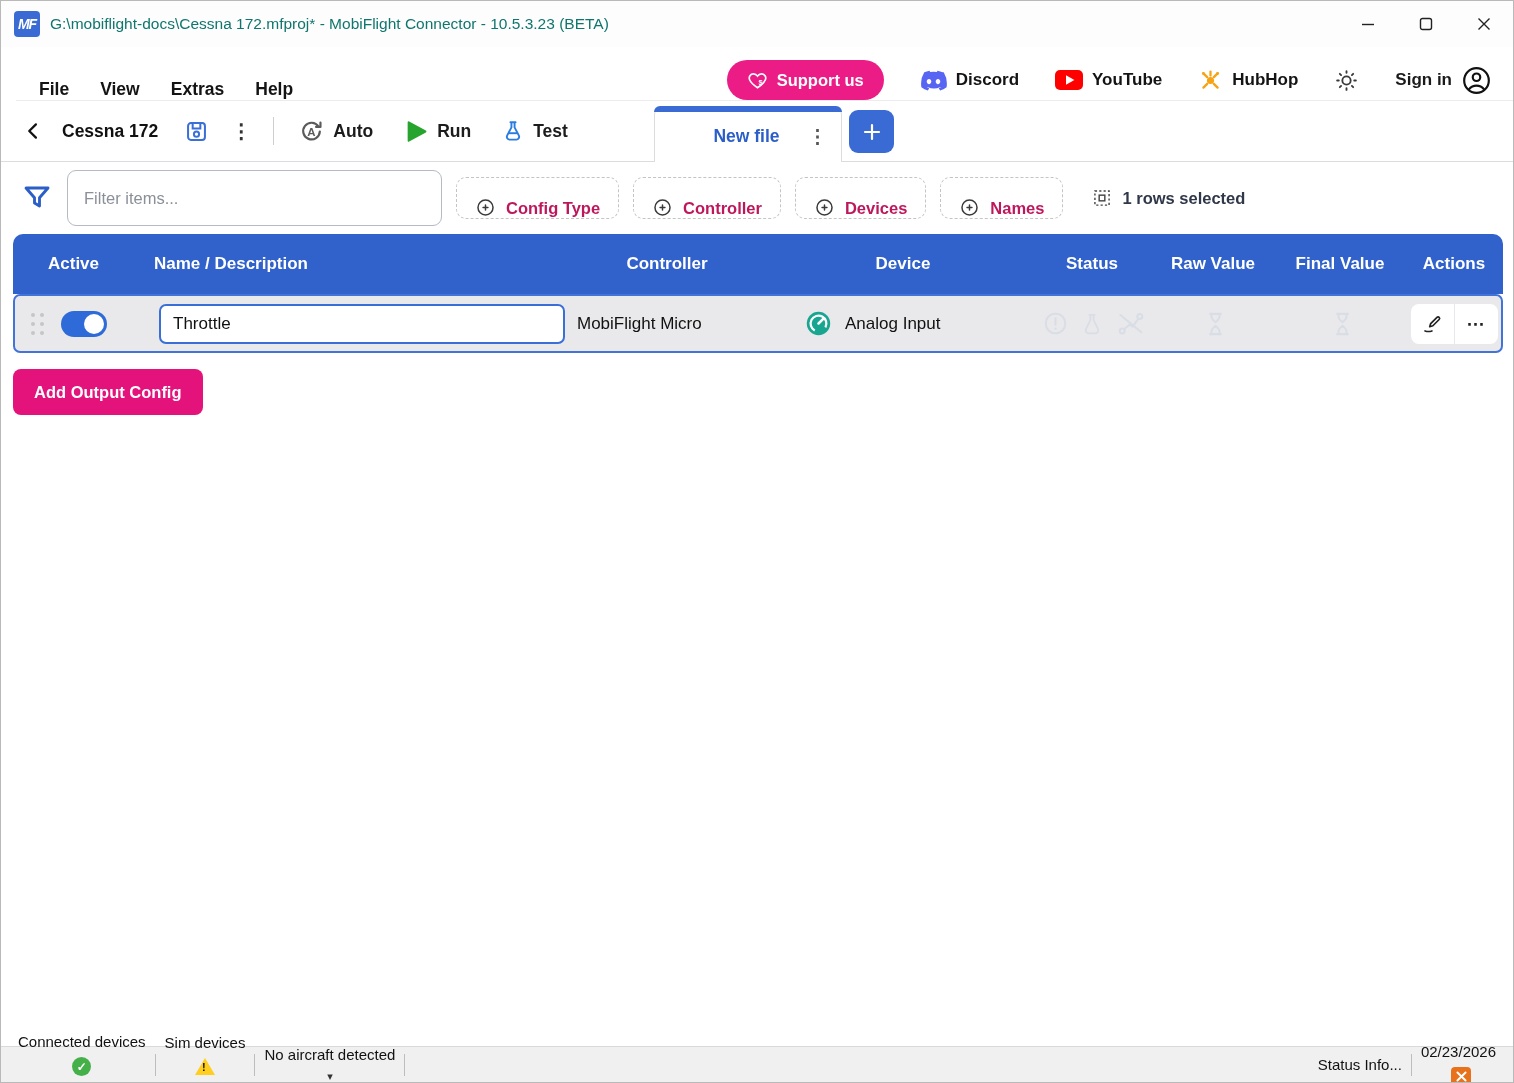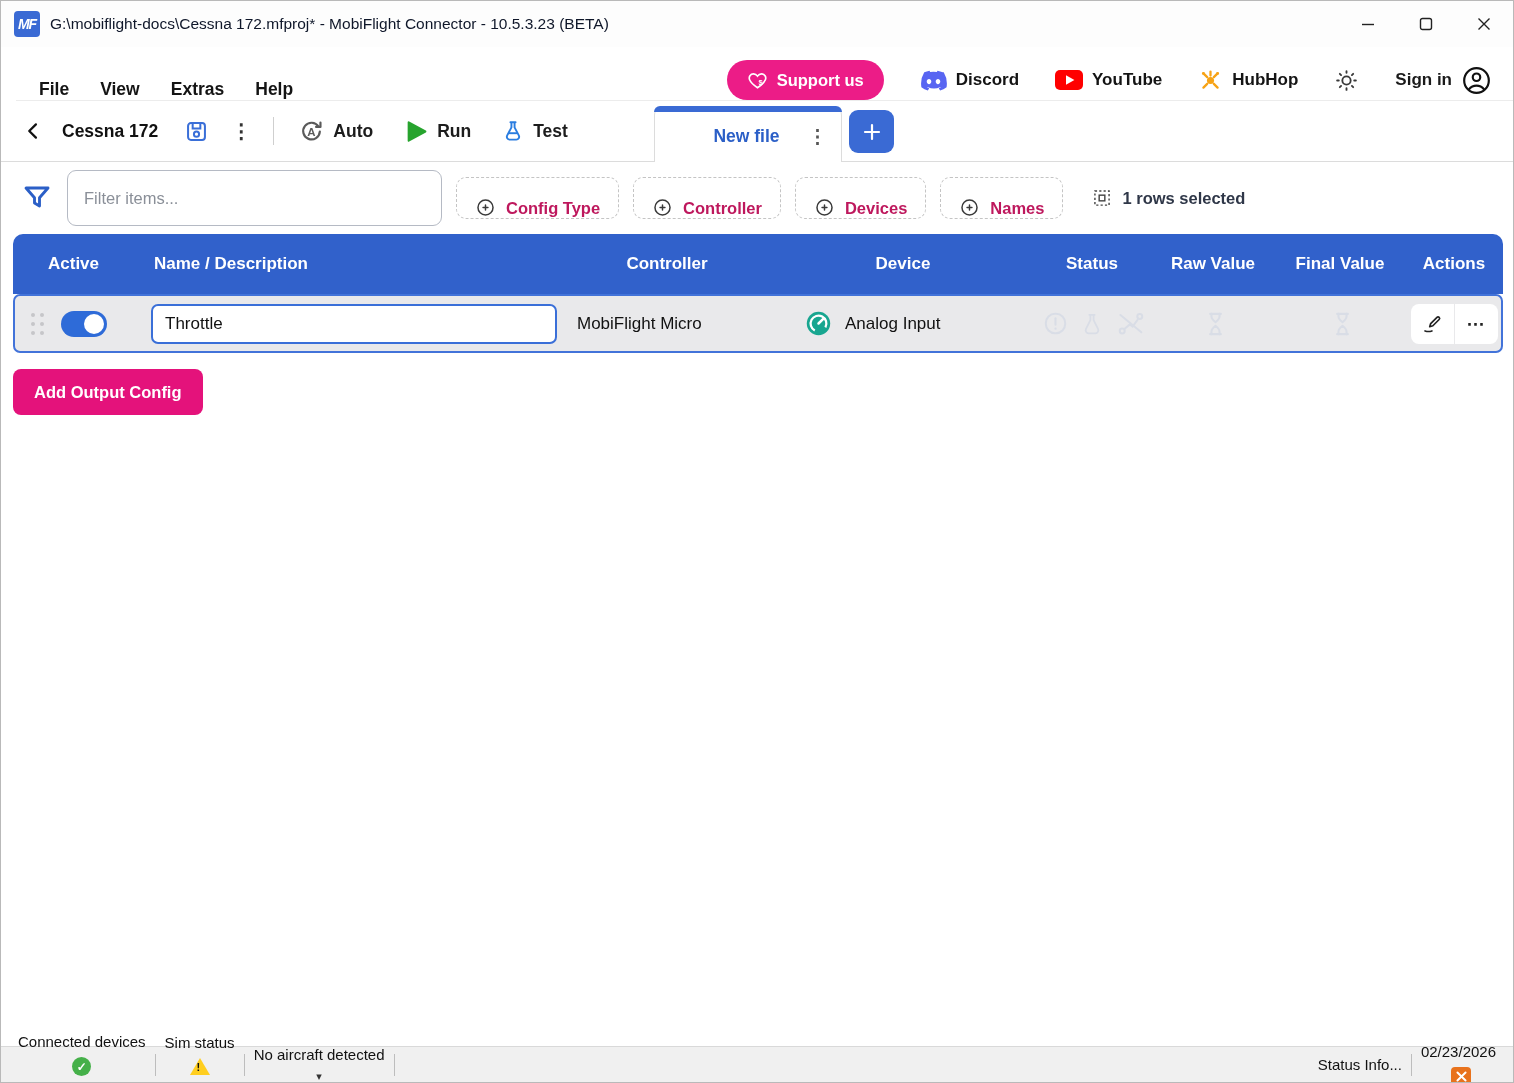--- a/index.html
+++ b/index.html
@@ -8,21 +8,21 @@
     font-family:"Liberation Sans", sans-serif;
     background:#ffffff; color:#1a1a1a;
     position:relative; overflow:hidden;
     border:1px solid #b9b9b9;
   }
   svg { display:block; }
 
   
   .titlebar { position:absolute; top:0; left:0; right:0; height:46px; background:#fdfdfd; display:flex; align-items:center; }
   .app-logo { width:26px; height:26px; margin-left:13px; background:#3a6ad4; border-radius:4px; color:#fff; font-weight:bold; font-style:italic; font-size:14px; display:flex; align-items:center; justify-content:center; letter-spacing:-1px; }
-  .title-text { margin-left:10px; font-size:15.5px; color:#0f172a; }
+  .title-text { margin-left:10px; font-size:15.5px; color:#0f766e; }
   .win-controls { margin-left:auto; display:flex; height:100%; }
   .win-btn { width:58px; height:100%; display:flex; align-items:center; justify-content:center; }
 
   
   .menubar { position:absolute; top:46px; left:15px; right:0; height:54px; background:#fff; display:flex; align-items:flex-end; border-bottom:1px solid #ececec; }
   .menu-items { display:flex; gap:31px; padding-left:23px; }
   .menu-item { font-size:17.5px; font-weight:600; color:#141414; cursor:default; }
   .menu-right { margin-left:auto; display:flex; align-items:center; gap:36px; padding-right:22px; }
   .support-pill { display:flex; align-items:center; gap:9px; background:#ec1c87; color:#fff; height:40px; padding:0 20px; border-radius:21px; font-size:16.5px; font-weight:bold; }
   .ext-link { display:flex; align-items:center; gap:9px; font-size:17px; font-weight:600; color:#141414; }
@@ -55,21 +55,21 @@
   .t-head { display:grid; grid-template-columns:128px 420px 212px 260px 118px 124px 130px 1fr; background:#3161cb; color:#fff; height:60px; border-radius:10px 10px 0 0; align-items:center; font-size:17px; font-weight:bold; }
   .th { text-align:center; }
   .th.left { text-align:left; }
   .th-active { padding-left:35px; } .th-name { padding-left:13px; }
   .t-row { display:grid; grid-template-columns:128px 420px 212px 260px 118px 124px 130px 1fr; background:#e9e9eb; height:59px; align-items:center; border:2px solid #4273d9; border-radius:7px; }
   .cell-active { display:flex; align-items:center; gap:17px; padding-left:16px; }
   .drag-dots { display:grid; grid-template-columns:4px 4px; grid-auto-rows:4px; gap:5px; }
   .drag-dots i { background:#c6c6c9; border-radius:50%; }
   .toggle { width:46px; height:26px; background:#2e6bd8; border-radius:13px; position:relative; }
   .toggle::after { content:""; position:absolute; right:3px; top:3px; width:20px; height:20px; background:#fff; border-radius:50%; }
-  .name-input { width:406px; margin-left:8px; height:40px; background:#fff; border:2px solid #3a6fd8; border-radius:7px; padding:0 12px; font-size:17px; color:#111; font-family:inherit; outline:none; }
+  .name-input { width:406px; margin-left:16px; height:40px; background:#fff; border:2px solid #3a6fd8; border-radius:7px; padding:0 12px; font-size:17px; color:#111; font-family:inherit; outline:none; }
   .cell-controller { padding-left:14px; font-size:17px; color:#111; }
   .cell-device { display:flex; align-items:center; gap:13px; padding-left:30px; font-size:17px; color:#111; }
   .faint { color:#d9dde6; display:flex; align-items:center; justify-content:center; gap:11px; }
   .cell-actions { display:flex; justify-content:center; }
   .action-seg { display:flex; gap:1px; }
   .act-btn { width:43px; height:40px; background:#fff; display:flex; align-items:center; justify-content:center; border:none; font-family:inherit; }
   .act-btn.first { border-radius:8px 0 0 8px; }
   .act-btn.last { border-radius:0 8px 8px 0; font-size:18px; font-weight:bold; color:#222; letter-spacing:1px; }
 
   
@@ -352,21 +352,21 @@
 <div class="statusbar">
   <div class="sb-item">
     <span>Connected devices</span>
     <span class="ok-circle">
         <span>✓</span>
       </span>
     <span class="caret">▾</span>
   </div>
   <div class="sb-sep"></div>
   <div class="sb-item">
-    <span>Sim status</span>
+    <span>Sim devices</span>
     <span class="warn-tri">
         <span>!</span>
       </span>
     <span class="caret">▾</span>
   </div>
   <div class="sb-sep"></div>
   <div class="sb-item">
     <span>No aircraft detected</span>
     <span class="caret">▾</span>
   </div>

